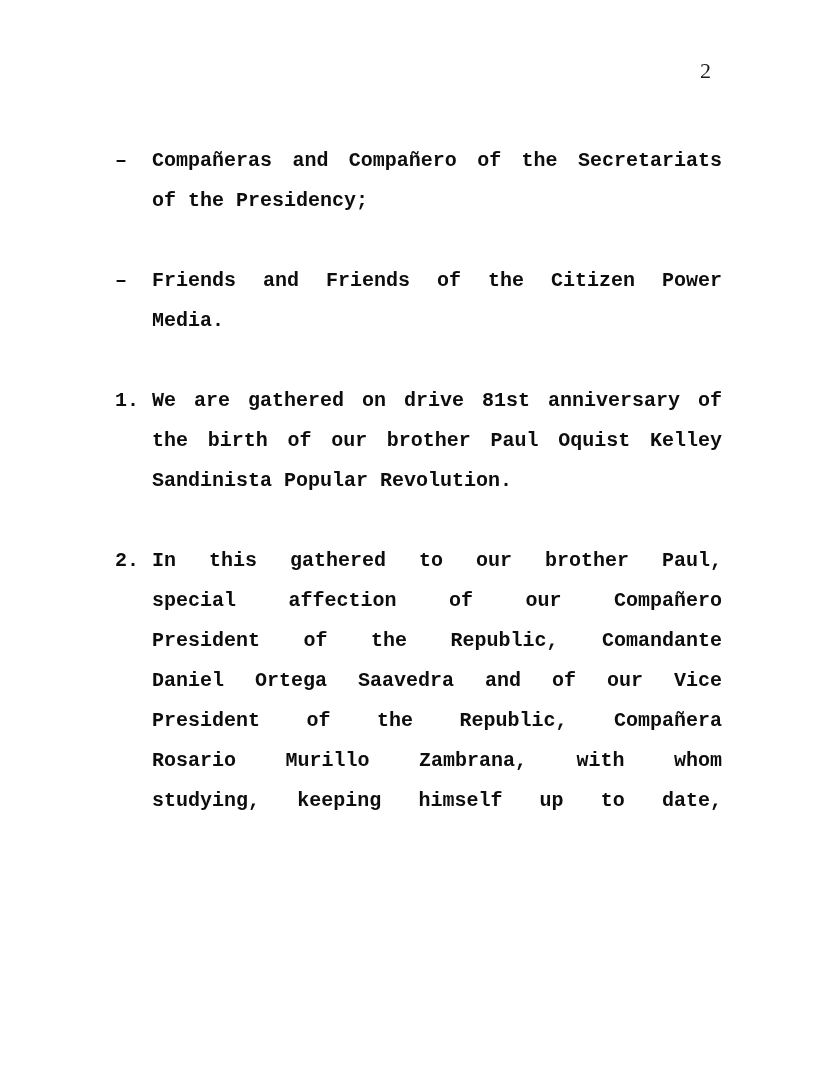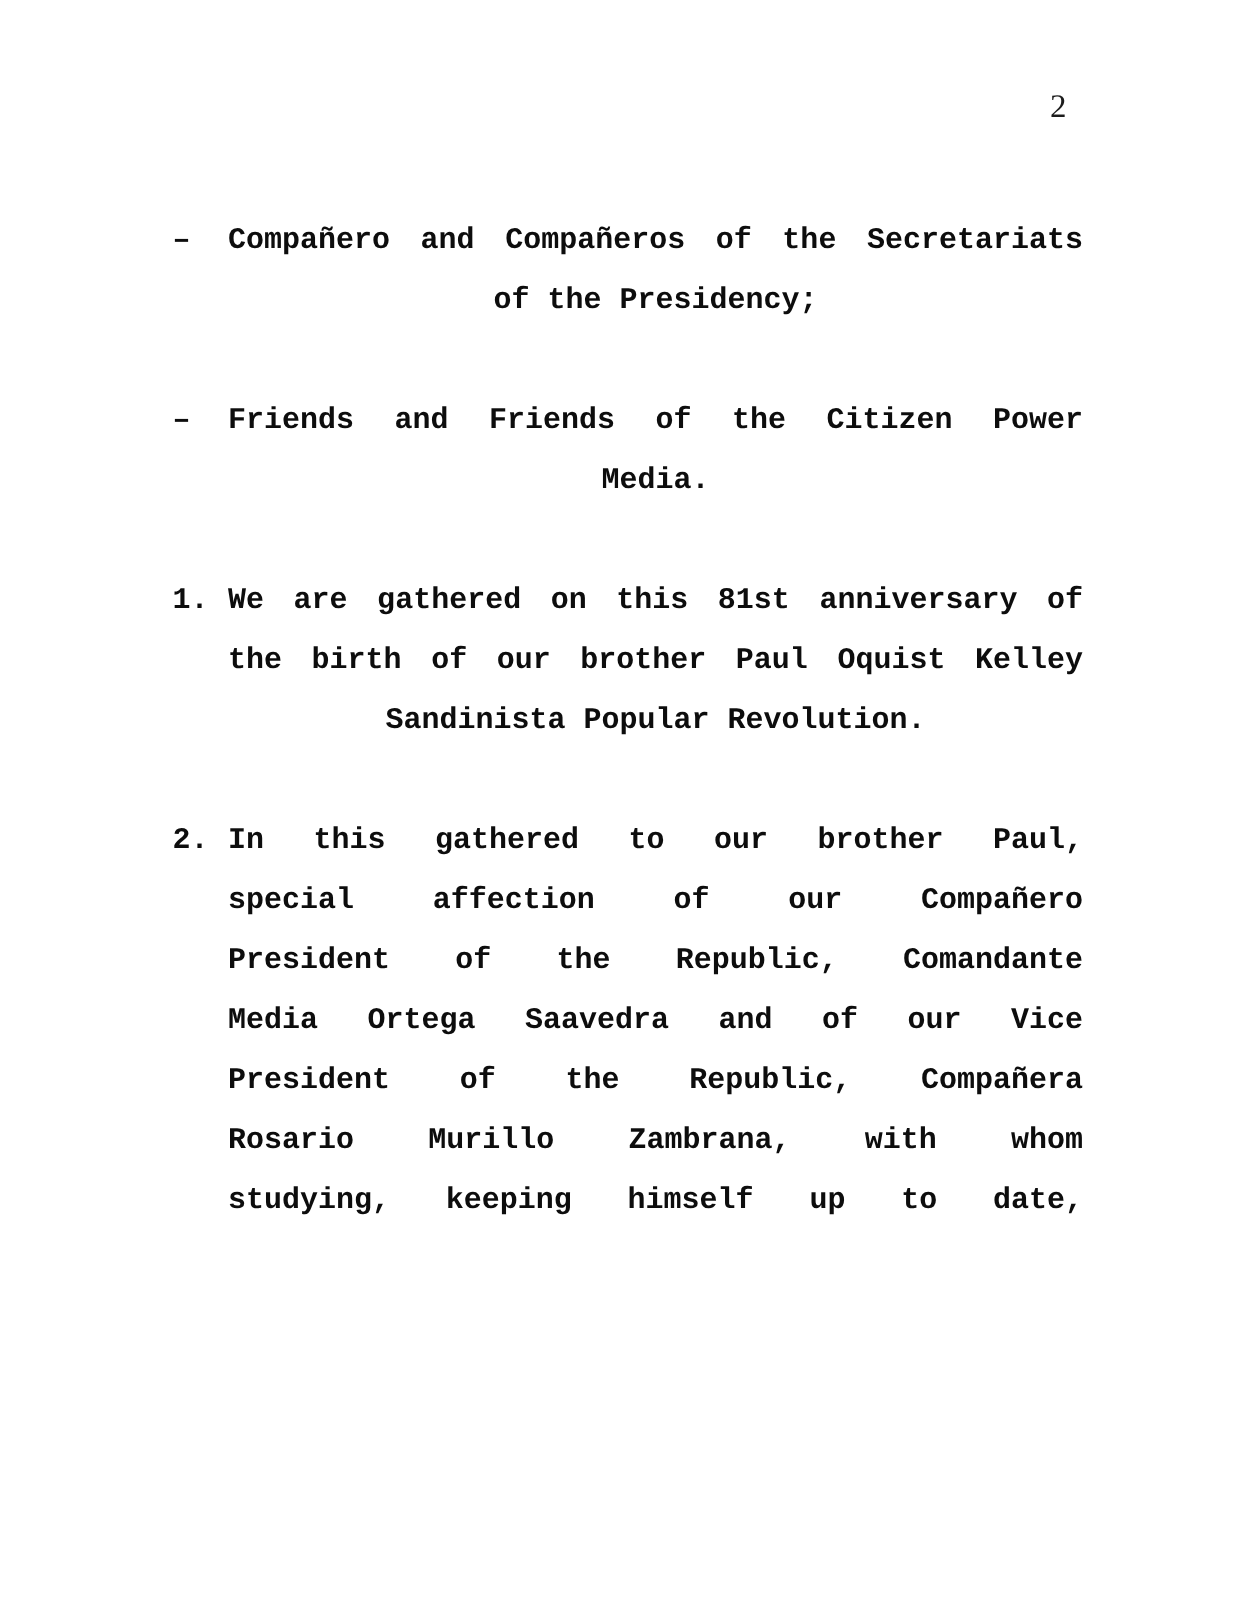--- a/index.html
+++ b/index.html
@@ -37,58 +37,58 @@
   }
   .block:last-child { margin-bottom: 0; }
   .marker {
     position: absolute;
     left: 0;
     top: 0;
     height: 40px;
   }
   .line {
     height: 40px;
-    text-align: center;
+    text-align: left;
     white-space: normal;
   }
   .line.j {
     text-align: justify;
     text-align-last: justify;
   }
 </style>
 </head>
 <body>
 
 <div class="page-number">2</div>
 
 <div class="content">
 
   <div class="block">
     <span class="marker">–</span>
-    <div class="line j">Compañero and Compañeros of the Secretariats</div>
+    <div class="line j">Compañeras and Compañero of the Secretariats</div>
     <div class="line">of the Presidency;</div>
   </div>
 
   <div class="block">
     <span class="marker">–</span>
     <div class="line j">Friends and Friends of the Citizen Power</div>
     <div class="line">Media.</div>
   </div>
 
   <div class="block">
     <span class="marker">1.</span>
-    <div class="line j">We are gathered on this 81st anniversary of</div>
+    <div class="line j">We are gathered on drive 81st anniversary of</div>
     <div class="line j">the birth of our brother Paul Oquist Kelley</div>
     <div class="line">Sandinista Popular Revolution.</div>
   </div>
 
   <div class="block">
     <span class="marker">2.</span>
     <div class="line j">In this gathered to our brother Paul,</div>
     <div class="line j">special affection of our Compañero</div>
     <div class="line j">President of the Republic, Comandante</div>
-    <div class="line j">Media Ortega Saavedra and of our Vice</div>
+    <div class="line j">Daniel Ortega Saavedra and of our Vice</div>
     <div class="line j">President of the Republic, Compañera</div>
     <div class="line j">Rosario Murillo Zambrana, with whom</div>
     <div class="line j">studying, keeping himself up to date,</div>
   </div>
 
 </div>
 
 </body></html>

